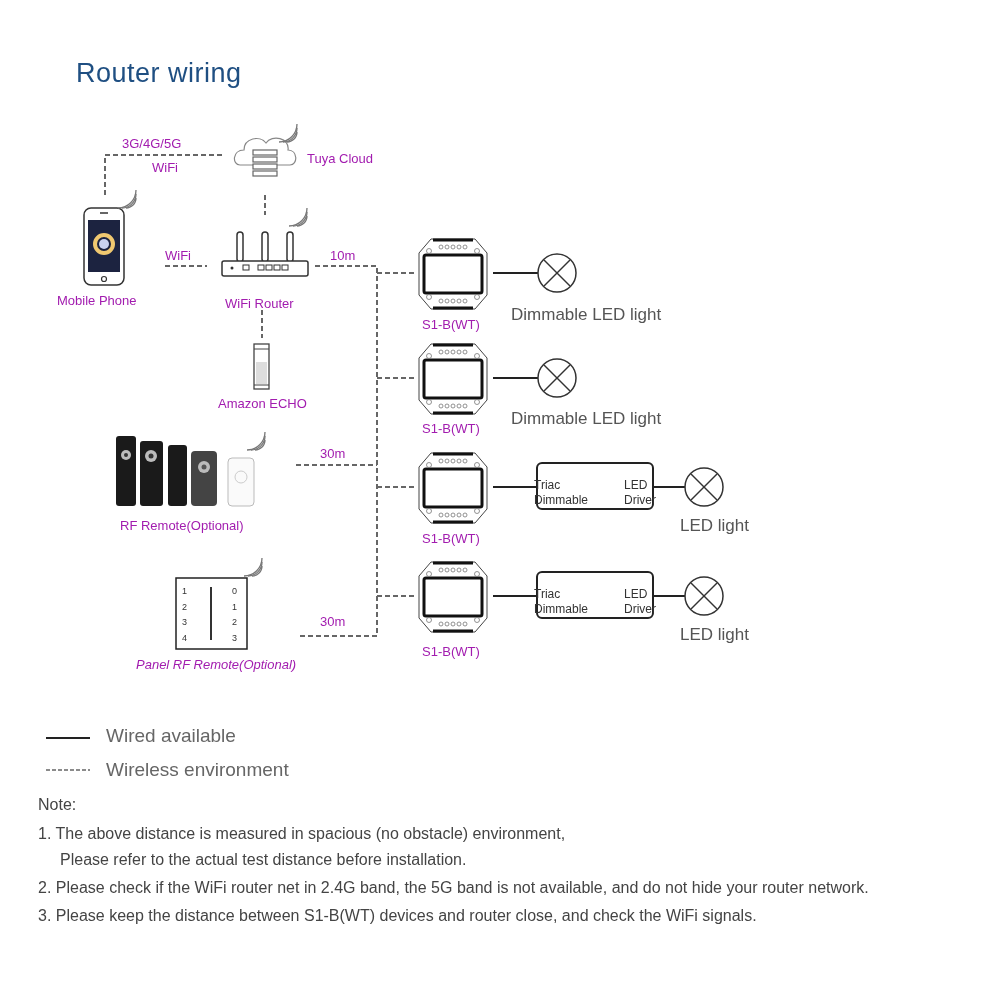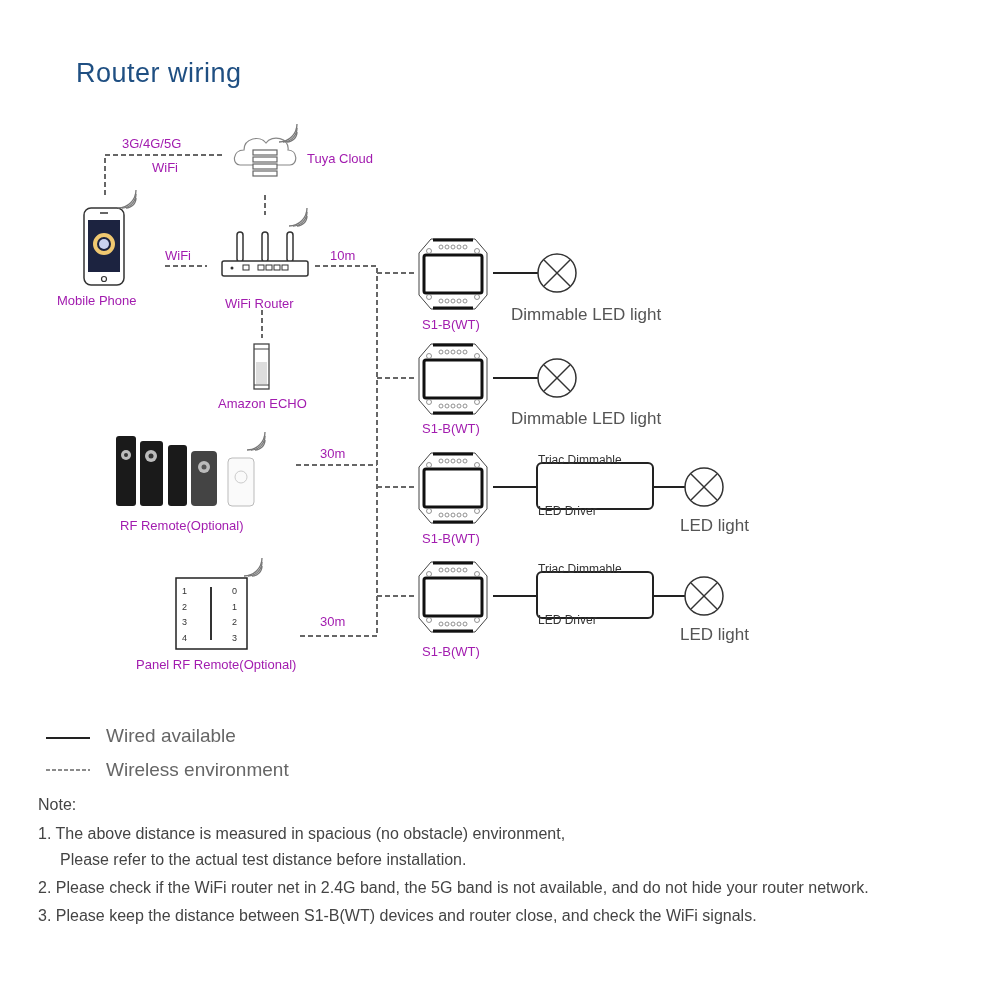--- a/index.html
+++ b/index.html
@@ -6,21 +6,21 @@
   body { width:1000px; height:1000px; position:relative; overflow:hidden;
          font-family:"Liberation Sans", sans-serif; color:#555; }
   .abs { position:absolute; }
   .title { left:76px; top:58px; font-size:27px; color:#1f4f82; letter-spacing:0.5px; }
   .lbl { font-size:13px; color:#a21caf; white-space:nowrap; }
   .lbl-big { font-size:17px; color:#555; white-space:nowrap; }
   .legend-text { font-size:19px; color:#666; white-space:nowrap; }
   .note { font-size:16px; color:#444; white-space:nowrap; }
   svg.diagram { position:absolute; left:0; top:0; }
   .driver-box { position:absolute; width:118px; height:48px; border:2px solid #222; border-radius:6px;
-                display:flex; flex-direction:column; align-items:flex-start; justify-content:center;
+                display:flex; align-items:flex-end; justify-content:center;
                 font-size:12px; color:#333; line-height:15px; box-sizing:border-box;gap:36px; }
 </style>
 </head>
 <body>
 
 <div class="abs title">Router wiring</div>
 
 <svg class="diagram" width="1000" height="1000">
   <defs>
     <g id="wifi-waves">
@@ -167,21 +167,21 @@
 <div class="abs lbl" style="left:152px;top:160px;">WiFi</div>
 <div class="abs lbl" style="left:307px;top:151px;">Tuya Cloud</div>
 <div class="abs lbl" style="left:165px;top:248px;">WiFi</div>
 <div class="abs lbl" style="left:330px;top:248px;">10m</div>
 <div class="abs lbl" style="left:57px;top:293px;">Mobile Phone</div>
 <div class="abs lbl" style="left:225px;top:296px;">WiFi Router</div>
 <div class="abs lbl" style="left:218px;top:396px;">Amazon ECHO</div>
 <div class="abs lbl" style="left:320px;top:446px;">30m</div>
 <div class="abs lbl" style="left:120px;top:518px;">RF Remote(Optional)</div>
 <div class="abs lbl" style="left:320px;top:614px;">30m</div>
-<div class="abs lbl" style="left:136px;top:657px;">Panel RF Remote(Optional)</div>
+<div class="abs lbl" style="left:136px;top:657px;font-style:italic;">Panel RF Remote(Optional)</div>
 
 <div class="abs" style="left:182px;top:584px;font-size:9px;line-height:15.5px;color:#333;">
   <div>1</div>
   <div>2</div>
   <div>3</div>
   <div>4</div>
 </div>
 <div class="abs" style="left:232px;top:584px;font-size:9px;line-height:15.5px;color:#333;">
   <div>0</div>
   <div>1</div>

